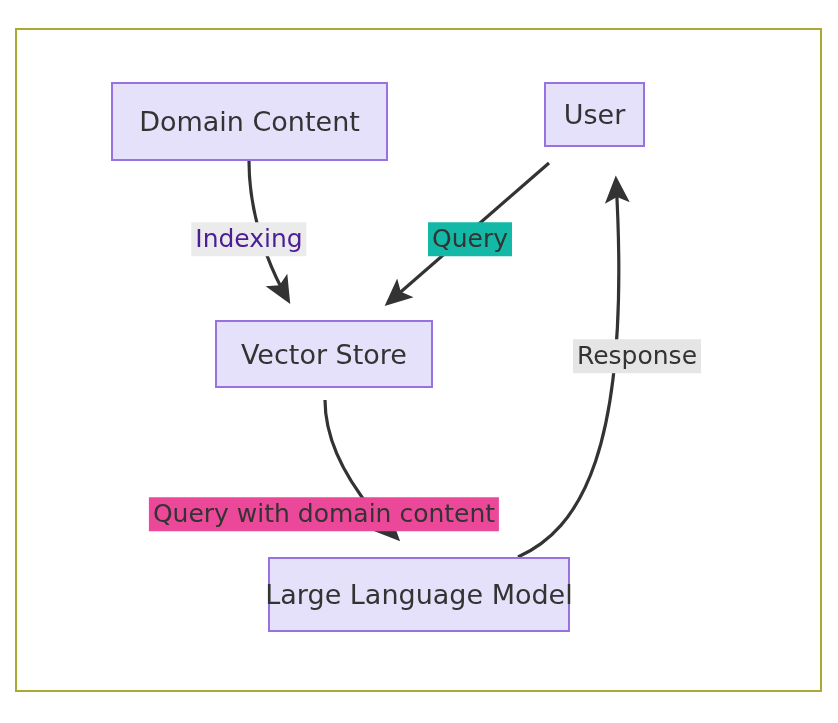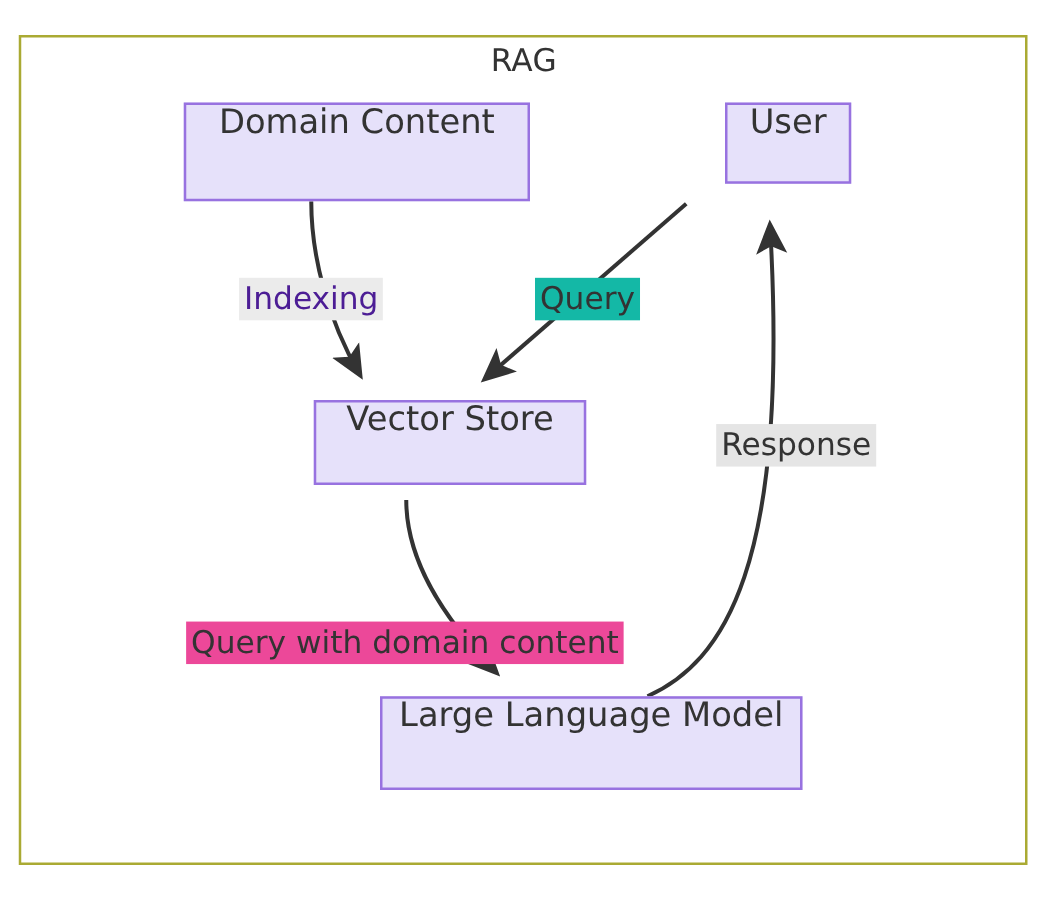--- a/index.html
+++ b/index.html
@@ -45,48 +45,46 @@
     width: 838px;
     height: 723px;
     overflow: visible;
   }
   .node {
     position: absolute;
     box-sizing: border-box;
     background: #e6e1fa;
     border: 2px solid #000000;
     display: flex;
-    align-items: flex-start;
+    align-items: center;
     justify-content: center;
     color: #333333;
     font-size: 27px;
     line-height: 1;
     white-space: nowrap;
-    margin-left: 36px;
   }
   .edge-label {
     position: absolute;
     background: #ebebeb;
     color: #333333;
     font-size: 25px;
     line-height: 1.18;
     white-space: nowrap;
     padding: 2px 4px;
     box-sizing: border-box;
     transform: translate(-50%, -50%);
   }
 </style>
 </head>
 <body>
 
 <div id="canvas">
 
   <div id="frame"></div>
 
-  <div id="subgraph-title">RAG</div>
 
   <svg id="edges" viewBox="0 0 838 723" xmlns="http://www.w3.org/2000/svg">
     <defs>
       <marker id="arrowhead" markerWidth="9" markerHeight="9" refX="7.2" refY="4.5" orient="auto" markerUnits="strokeWidth">
         <path d="M 0,0.6 L 8.6,4.5 L 0,8.4 L 1.9,4.5 Z" fill="#333333"></path>
       </marker>
     </defs>
     <g id="edge-paths">
         <path d="M 249,161 C 249,205 262,255 288,300" fill="none" stroke="#333333" stroke-width="3.2" stroke-linecap="butt" marker-end="url(#arrowhead)"></path>
         <path d="M 549,163 L 388,303" fill="none" stroke="#333333" stroke-width="3.2" stroke-linecap="butt" marker-end="url(#arrowhead)"></path>
@@ -98,21 +96,21 @@
   <div id="nodes-layer">
       <div class="node" style="left: 111px; top: 82px; width: 277px; height: 79px; background: rgb(230, 225, 250); border-color: rgb(152, 114, 224); color: rgb(51, 51, 51);">
         <span>Domain Content</span>
       </div>
       <div class="node" style="left: 544px; top: 82px; width: 101px; height: 65px; background: rgb(230, 225, 250); border-color: rgb(152, 114, 224); color: rgb(51, 51, 51);">
         <span>User</span>
       </div>
       <div class="node" style="left: 215px; top: 320px; width: 218px; height: 68px; background: rgb(230, 225, 250); border-color: rgb(152, 114, 224); color: rgb(51, 51, 51);">
         <span>Vector Store</span>
       </div>
-      <div class="node" style="left: 268px; top: 557px; width: 338px; height: 75px; background: rgb(230, 225, 250); border-color: rgb(152, 114, 224); color: rgb(51, 51, 51);">
+      <div class="node" style="left: 268px; top: 557px; width: 302px; height: 75px; background: rgb(230, 225, 250); border-color: rgb(152, 114, 224); color: rgb(51, 51, 51);">
         <span>Large Language Model</span>
       </div>
     </div>
   <div id="labels-layer">
       <div class="edge-label" style="left: 249px; top: 239px; background: rgb(235, 235, 235); color: #4c1d95;">Indexing</div>
       <div class="edge-label" style="left: 470px; top: 239px; background: #14b8a6; color: rgb(51, 51, 51);">Query</div>
       <div class="edge-label" style="left: 324px; top: 474px; background: #ec4899; color: rgb(51, 51, 51); margin-top: 40px;">Query with domain content</div>
       <div class="edge-label" style="left: 637px; top: 356px; background: #e5e5e5; color: rgb(51, 51, 51);">Response</div>
     </div>
 

